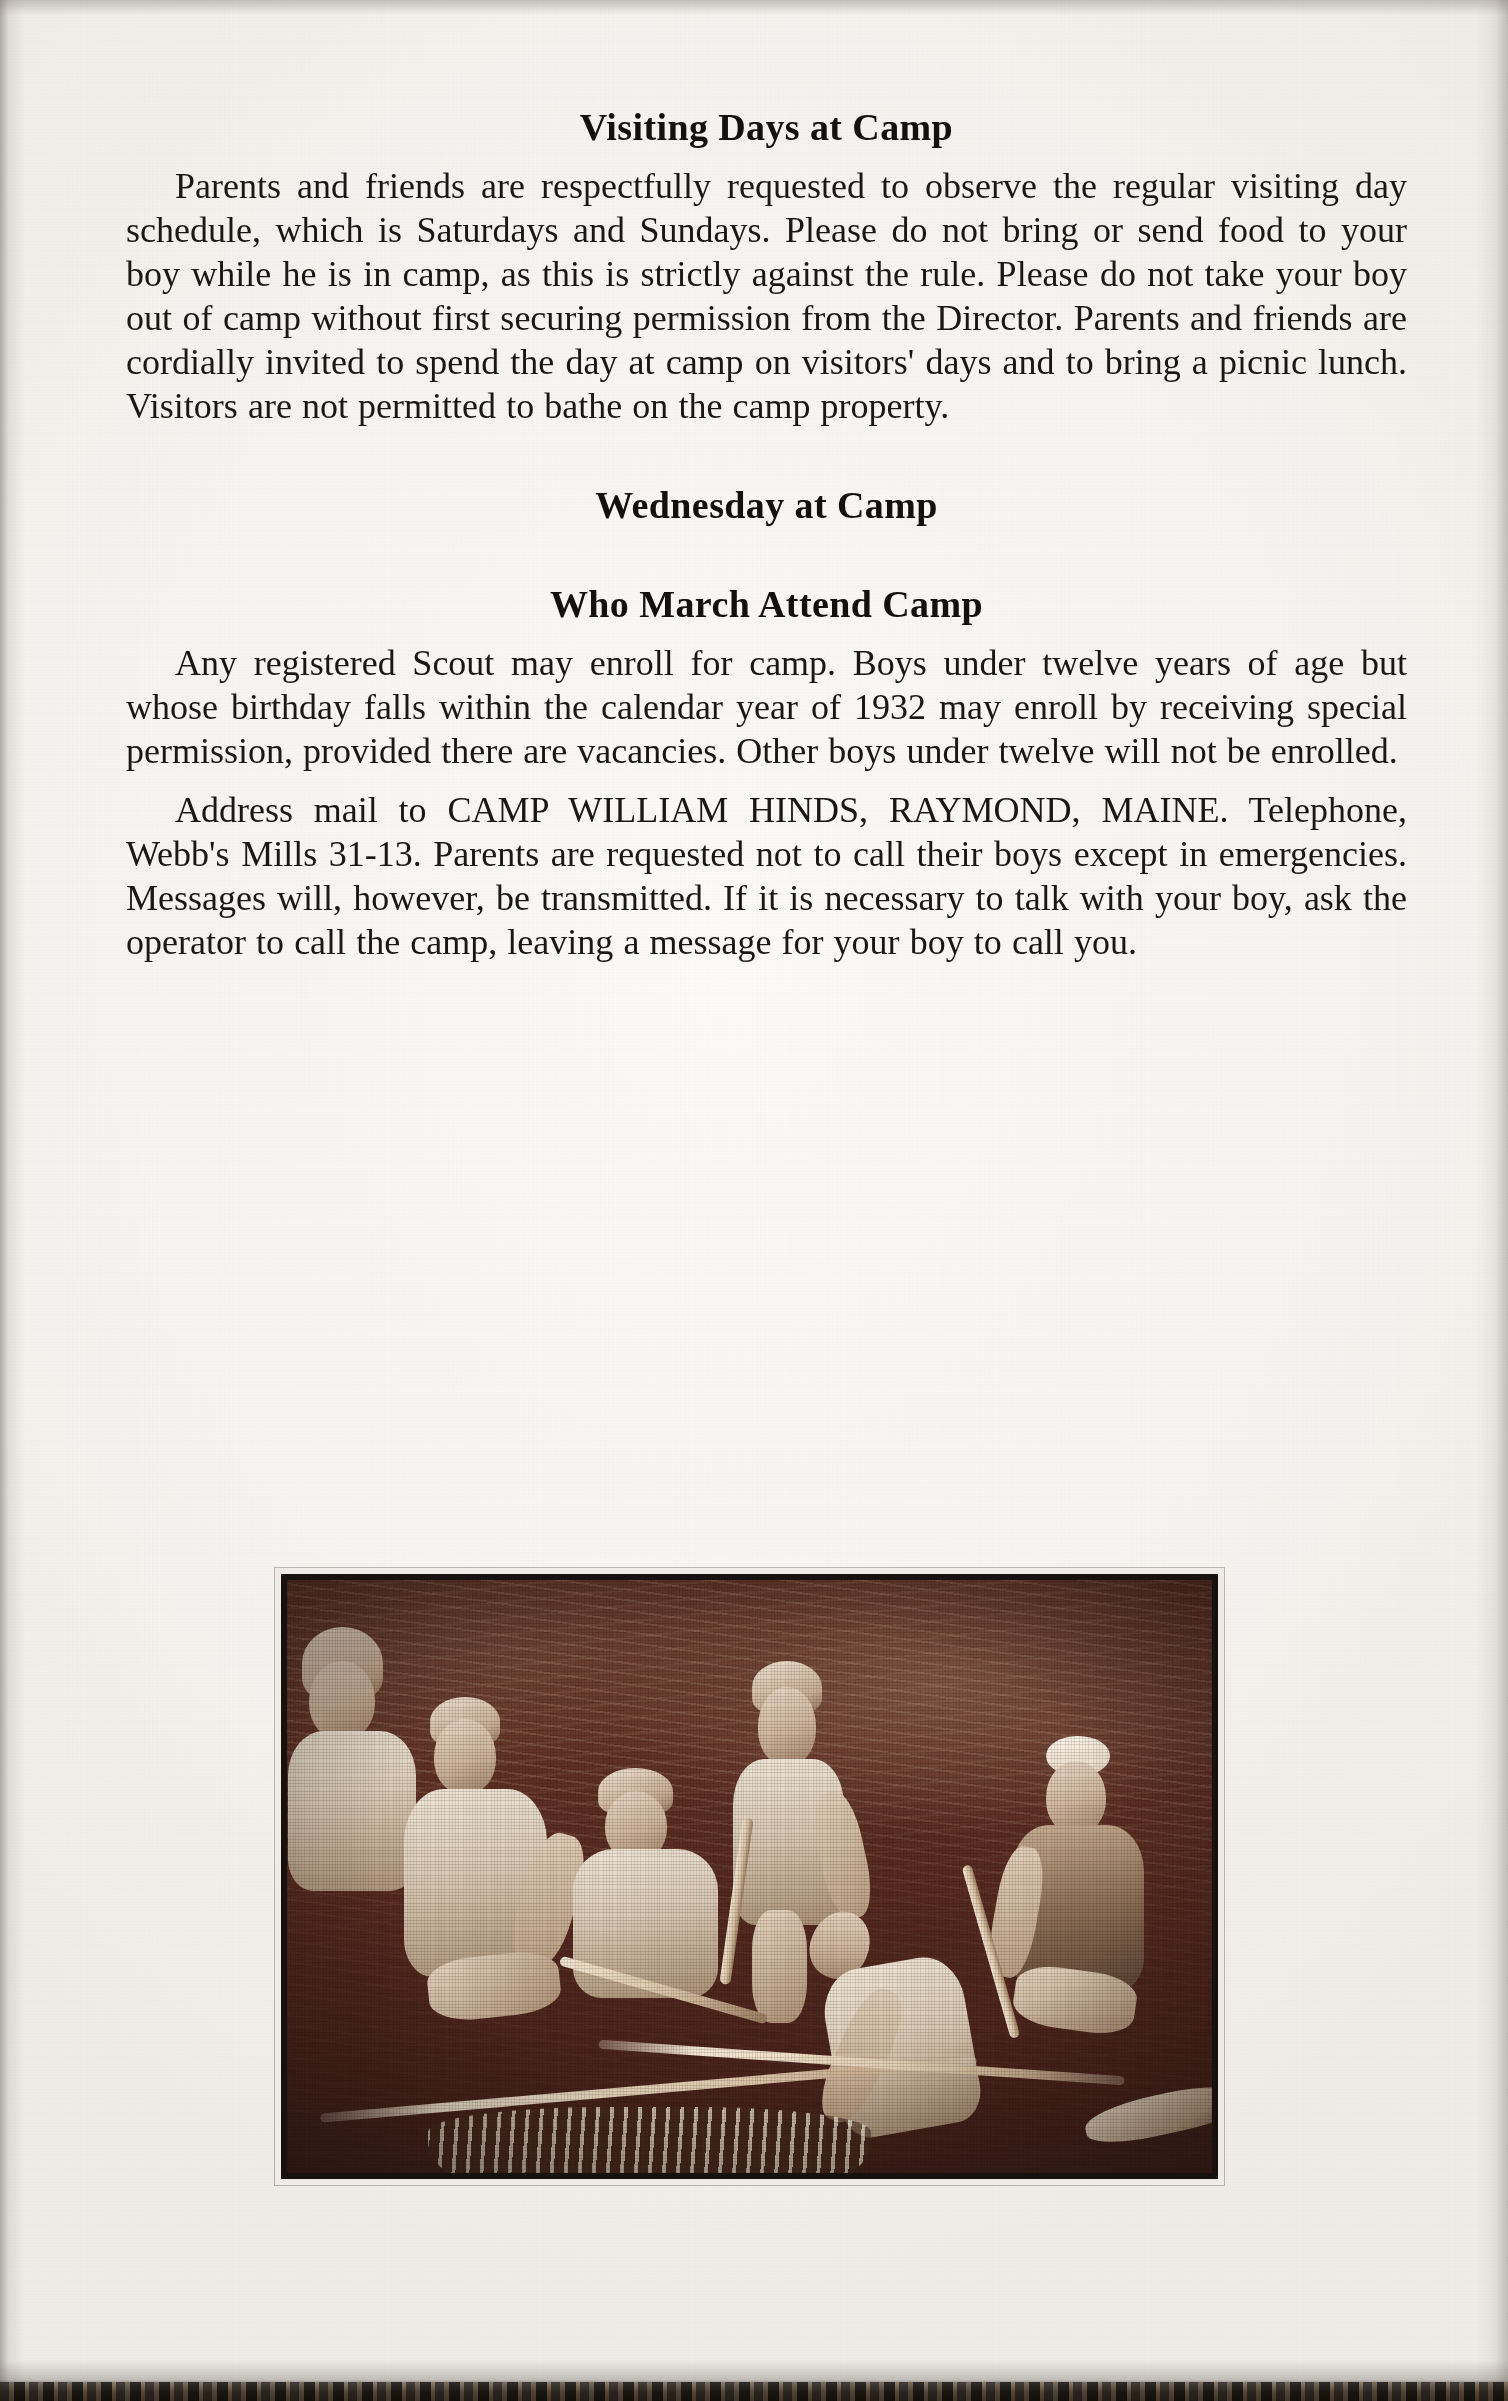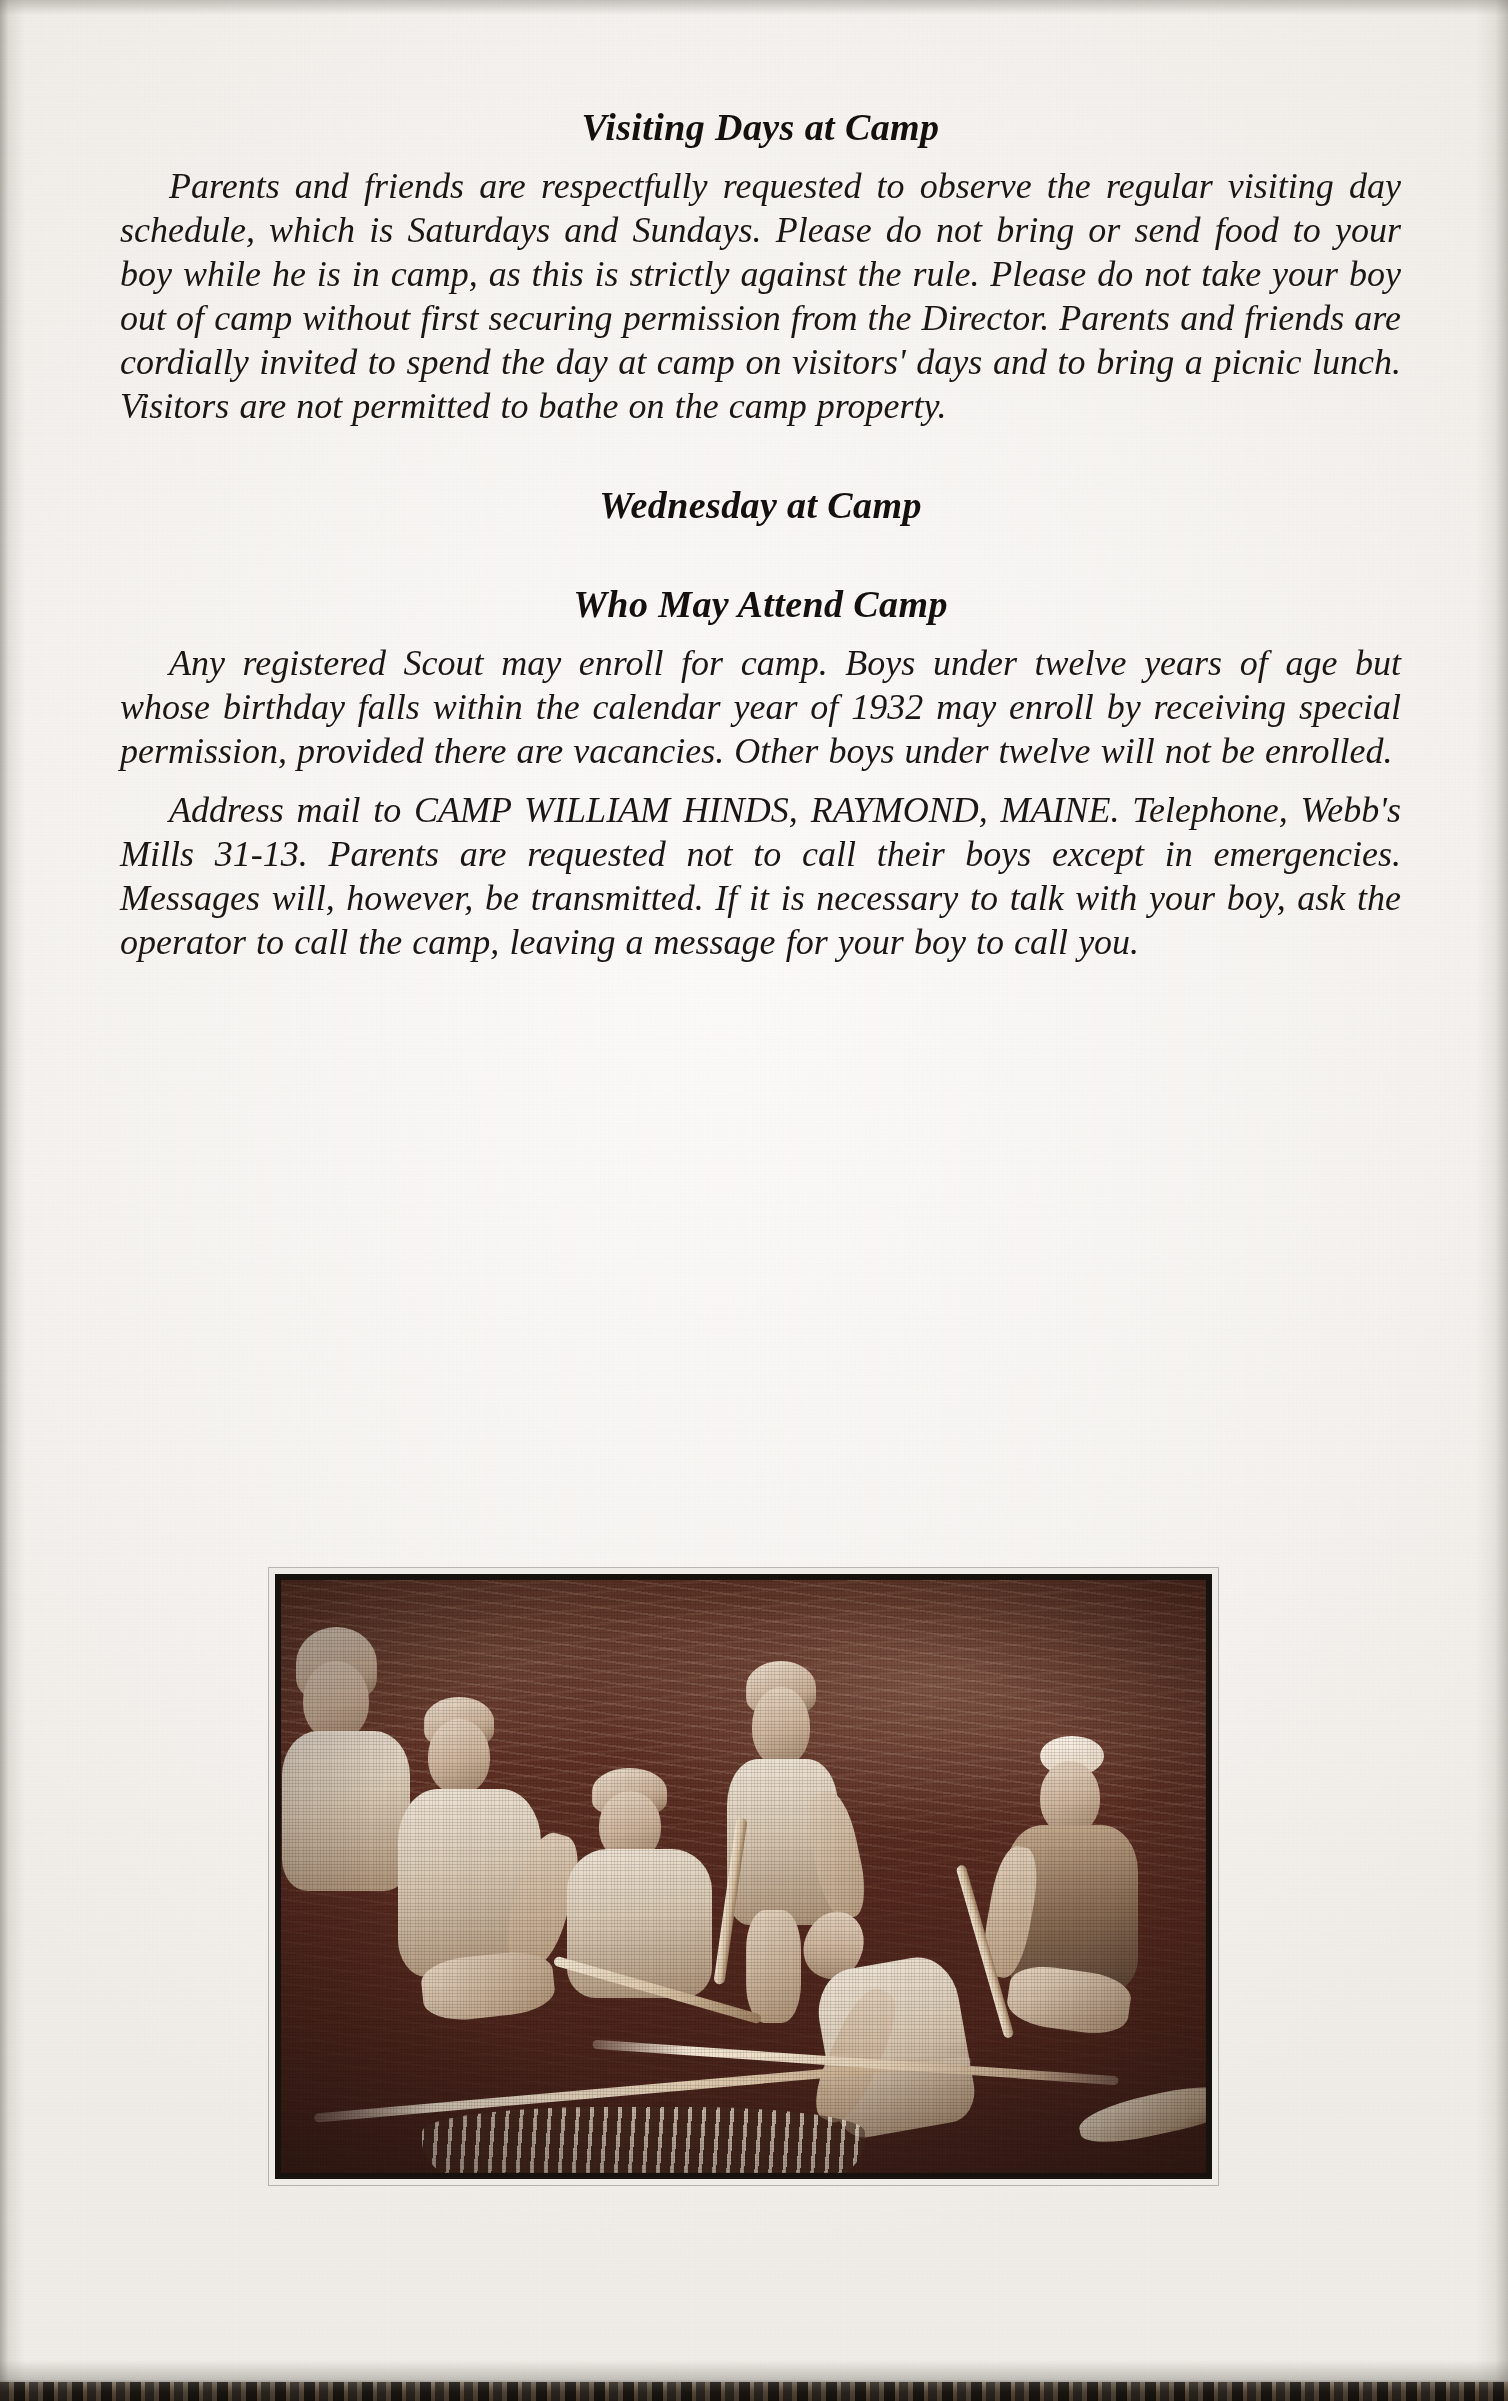--- a/index.html
+++ b/index.html
@@ -66,25 +66,24 @@
       repeating-linear-gradient(90deg,
         rgba(40,34,28,.9) 0px, rgba(40,34,28,.9) 8.5px,
         rgba(96,80,62,.75) 8.5px, rgba(96,80,62,.75) 14px,
         rgba(20,16,12,.95) 14px, rgba(20,16,12,.95) 24.5px,
         rgba(120,96,70,.6) 24.5px, rgba(120,96,70,.6) 29px);
     opacity: .85;
   }
 
   .content {
     position: absolute;
-    left: 120px;
+    left: 126px;
     top: 0;
     width: 1281px;
     height: 2268px;
-    font-style: italic;
   }
 
   h2.section-title {
     font-size: 38px;
     font-weight: bold;
     text-align: center;
     letter-spacing: 0.4px;
     margin: 0;
     color: #14100d;
     font-family: "Liberation Serif", "DejaVu Serif", serif;
@@ -234,21 +233,21 @@
   <div class="paper-base"></div>
   <div class="paper-grain"></div>
 
   <div class="content">
 
     <h2 class="section-title title-visiting">Visiting Days at Camp</h2>
     <p class="body-text">Parents and friends are respectfully requested to observe the regular visiting day schedule, which is Saturdays and Sundays. Please do not bring or send food to your boy while he is in camp, as this is strictly against the rule. Please do not take your boy out of camp without first securing permission from the Director. Parents and friends are cordially invited to spend the day at camp on visitors' days and to bring a picnic lunch. Visitors are not permitted to bathe on the camp property.</p>
 
     <h2 class="section-title title-sunday">Wednesday at Camp</h2>
 
-    <h2 class="section-title title-who">Who May Attend Camp</h2>
+    <h2 class="section-title title-who">Who March Attend Camp</h2>
     <p class="body-text">Any registered Scout may enroll for camp. Boys under twelve years of age but whose birthday falls within the calendar year of 1932 may enroll by receiving special permission, provided there are vacancies. Other boys under twelve will not be enrolled.</p>
 
     <p class="body-text">Address mail to CAMP WILLIAM HINDS, RAYMOND, MAINE. Telephone, Webb's Mills 31-13. Parents are requested not to call their boys except in emergencies. Messages will, however, be transmitted. If it is necessary to talk with your boy, ask the operator to call the camp, leaving a message for your boy to call you.</p>
 
     <div class="photo-wrap">
       <div class="photo-frame">
         <div class="photo-inner">
 
           <div class="ph-water"></div>
           <div class="ph-ripples"></div>

